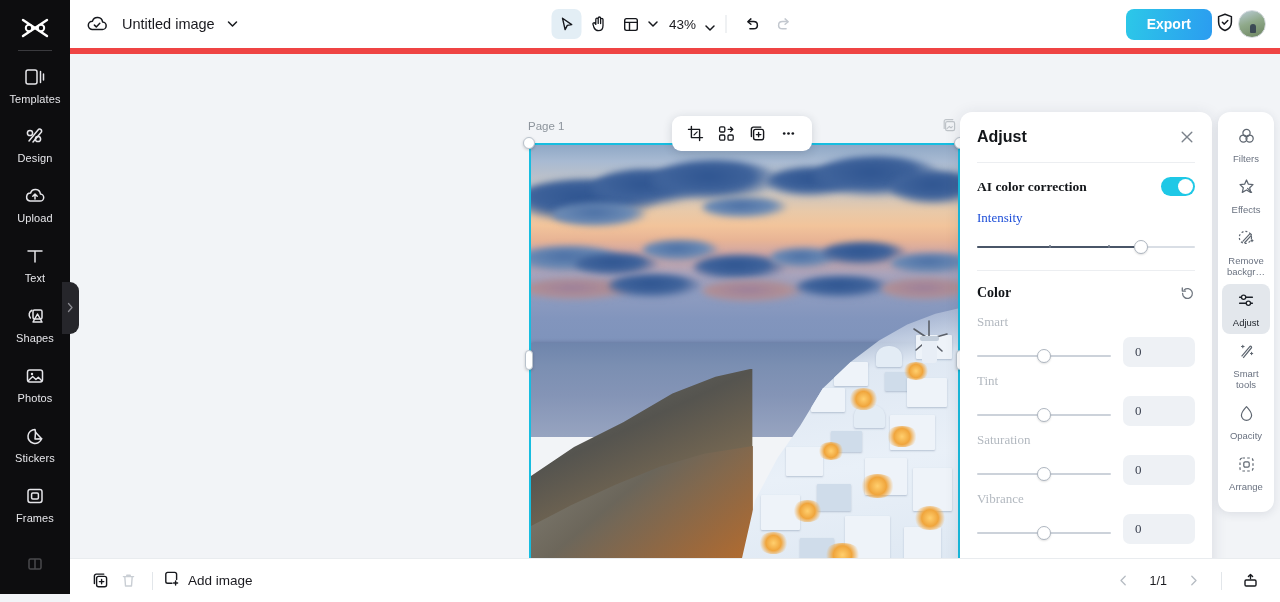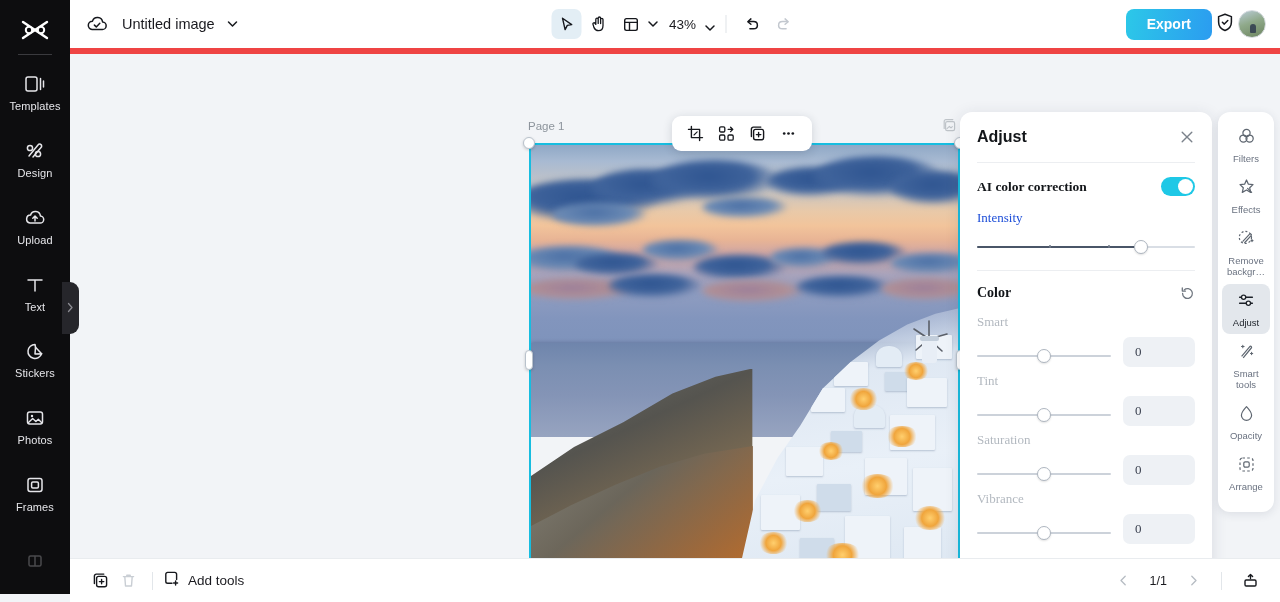--- a/index.html
+++ b/index.html
@@ -277,40 +277,50 @@
 
     <div class="side-item">
       <span class="si-ic">
         <svg width="22" height="20" viewBox="0 0 22 20" fill="none">
           <path d="M4 5h14M11 5v11" stroke="#e6e6ea" stroke-width="1.5" stroke-linecap="round"></path>
         </svg>
       </span>
       <span class="si-lb">Text</span>
     </div>
 
-
     <div class="side-item">
       <span class="si-ic">
         <svg width="22" height="20" viewBox="0 0 22 20" fill="none">
-          <path d="M11 3.5a7 7 0 1 0 6.6 9.3l-6.6 .2 .5-6.8z" stroke="#e6e6ea" stroke-width="1.5" stroke-linejoin="round"></path>
-          <path d="M11.5 6.2 L17.6 12.8" stroke="#e6e6ea" stroke-width="1.5" stroke-linecap="round"></path>
-        </svg>
-      </span>
-      <span class="si-lb">Stickers</span>
+          <path d="M8 4.2A5 5 0 0 0 6.4 12" stroke="#e6e6ea" stroke-width="1.5" stroke-linecap="round"></path>
+          <rect x="9" y="4" width="9" height="9" rx="1.5" stroke="#e6e6ea" stroke-width="1.5"></rect>
+          <path d="M9 16 L13.5 8 L18 16 z" stroke="#e6e6ea" stroke-width="1.5" stroke-linejoin="round"></path>
+        </svg>
+      </span>
+      <span class="si-lb">Shapes</span>
     </div>
 
     <div class="side-item">
       <span class="si-ic">
         <svg width="22" height="20" viewBox="0 0 22 20" fill="none">
           <rect x="3.5" y="4" width="15" height="12" rx="2.2" stroke="#e6e6ea" stroke-width="1.5"></rect>
           <circle cx="8" cy="8" r="1.2" fill="#e6e6ea"></circle>
           <path d="M4.5 14.5l4.2-4 3.2 3 2.4-2.2 3.2 3.2" stroke="#e6e6ea" stroke-width="1.4" stroke-linecap="round" stroke-linejoin="round"></path>
         </svg>
       </span>
       <span class="si-lb">Photos</span>
+    </div>
+
+    <div class="side-item">
+      <span class="si-ic">
+        <svg width="22" height="20" viewBox="0 0 22 20" fill="none">
+          <path d="M11 3.5a7 7 0 1 0 6.6 9.3l-6.6 .2 .5-6.8z" stroke="#e6e6ea" stroke-width="1.5" stroke-linejoin="round"></path>
+          <path d="M11.5 6.2 L17.6 12.8" stroke="#e6e6ea" stroke-width="1.5" stroke-linecap="round"></path>
+        </svg>
+      </span>
+      <span class="si-lb">Stickers</span>
     </div>
 
     <div class="side-item">
       <span class="si-ic">
         <svg width="22" height="20" viewBox="0 0 22 20" fill="none">
           <rect x="4" y="3.5" width="14" height="13" rx="2.2" stroke="#e6e6ea" stroke-width="1.5"></rect>
           <rect x="7.6" y="7" width="6.8" height="6" rx="1.2" stroke="#e6e6ea" stroke-width="1.5"></rect>
         </svg>
       </span>
       <span class="si-lb">Frames</span>
@@ -737,21 +747,21 @@
         </svg>
       </div>
       <div class="bb-div"></div>
       <div class="add-page">
         <span>
           <svg width="17" height="17" viewBox="0 0 17 17" fill="none">
             <path d="M13.6 9.6V4.2a1.8 1.8 0 0 0-1.8-1.8H4.6a1.8 1.8 0 0 0-1.8 1.8v7.2a1.8 1.8 0 0 0 1.8 1.8h4.4" stroke="#16181d" stroke-width="1.4" stroke-linecap="round"></path>
             <path d="M12.6 11v4M10.6 13h4" stroke="#16181d" stroke-width="1.4" stroke-linecap="round"></path>
           </svg>
         </span>
-        <span class="ap-txt">Add tools</span>
+        <span class="ap-txt">Add image</span>
       </div>
 
       <div class="bb-right">
         <div class="bb-btn">
           <svg width="13" height="13" viewBox="0 0 13 13" fill="none">
             <path d="M8.2 2.2 L4 6.5 L8.2 10.8" stroke="#b6bcc3" stroke-width="1.3" stroke-linecap="round" stroke-linejoin="round"></path>
           </svg>
         </div>
         <span class="pg-num">1/1</span>
         <div class="bb-btn">

